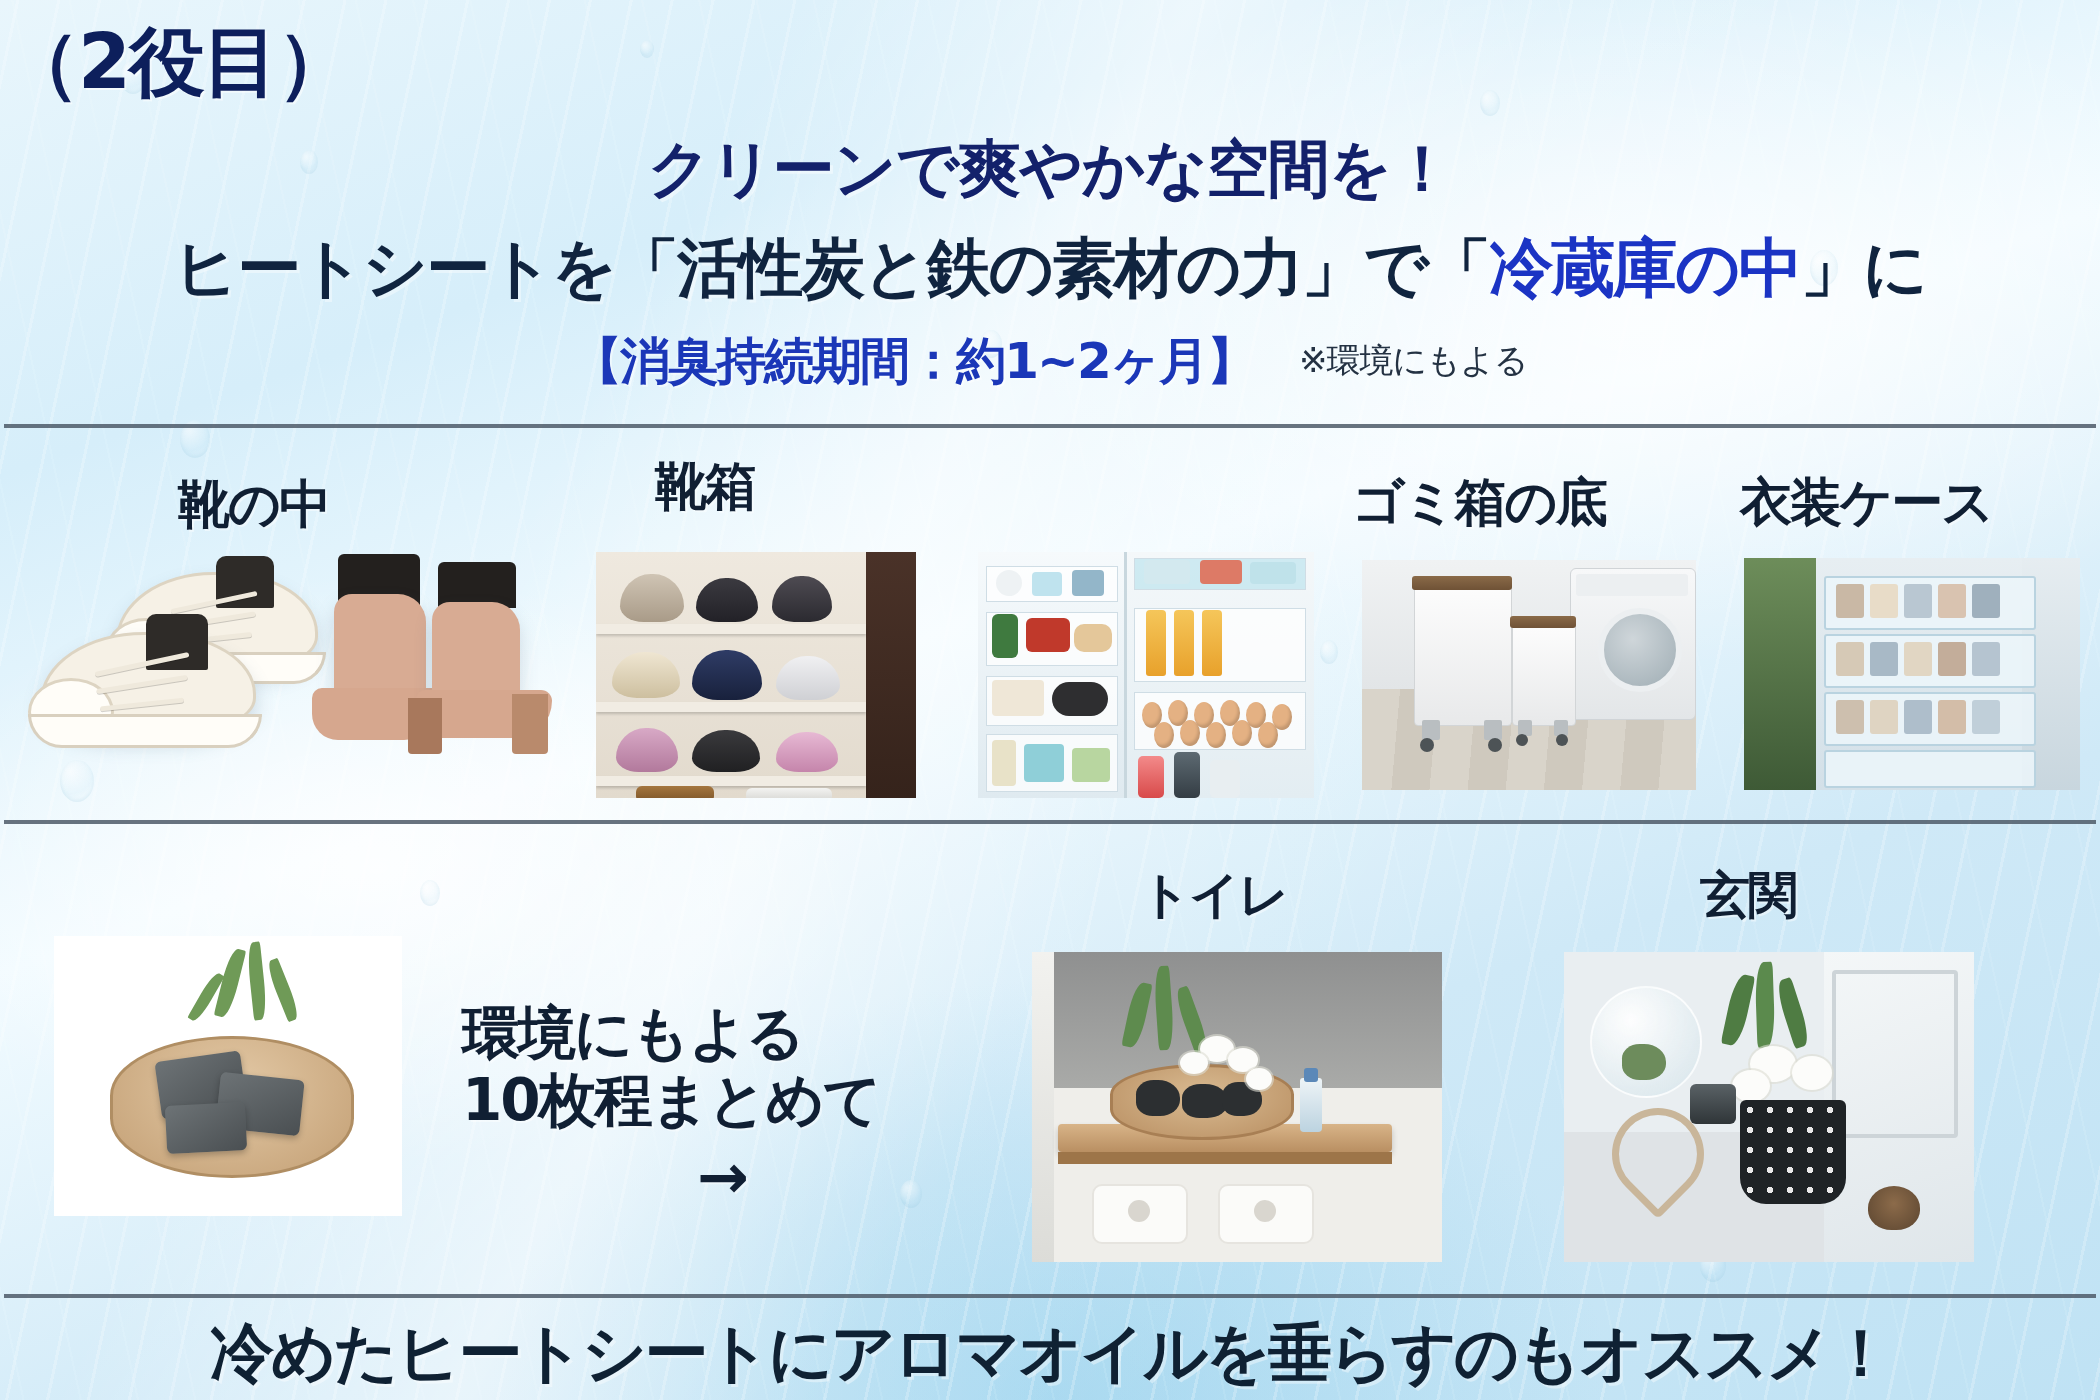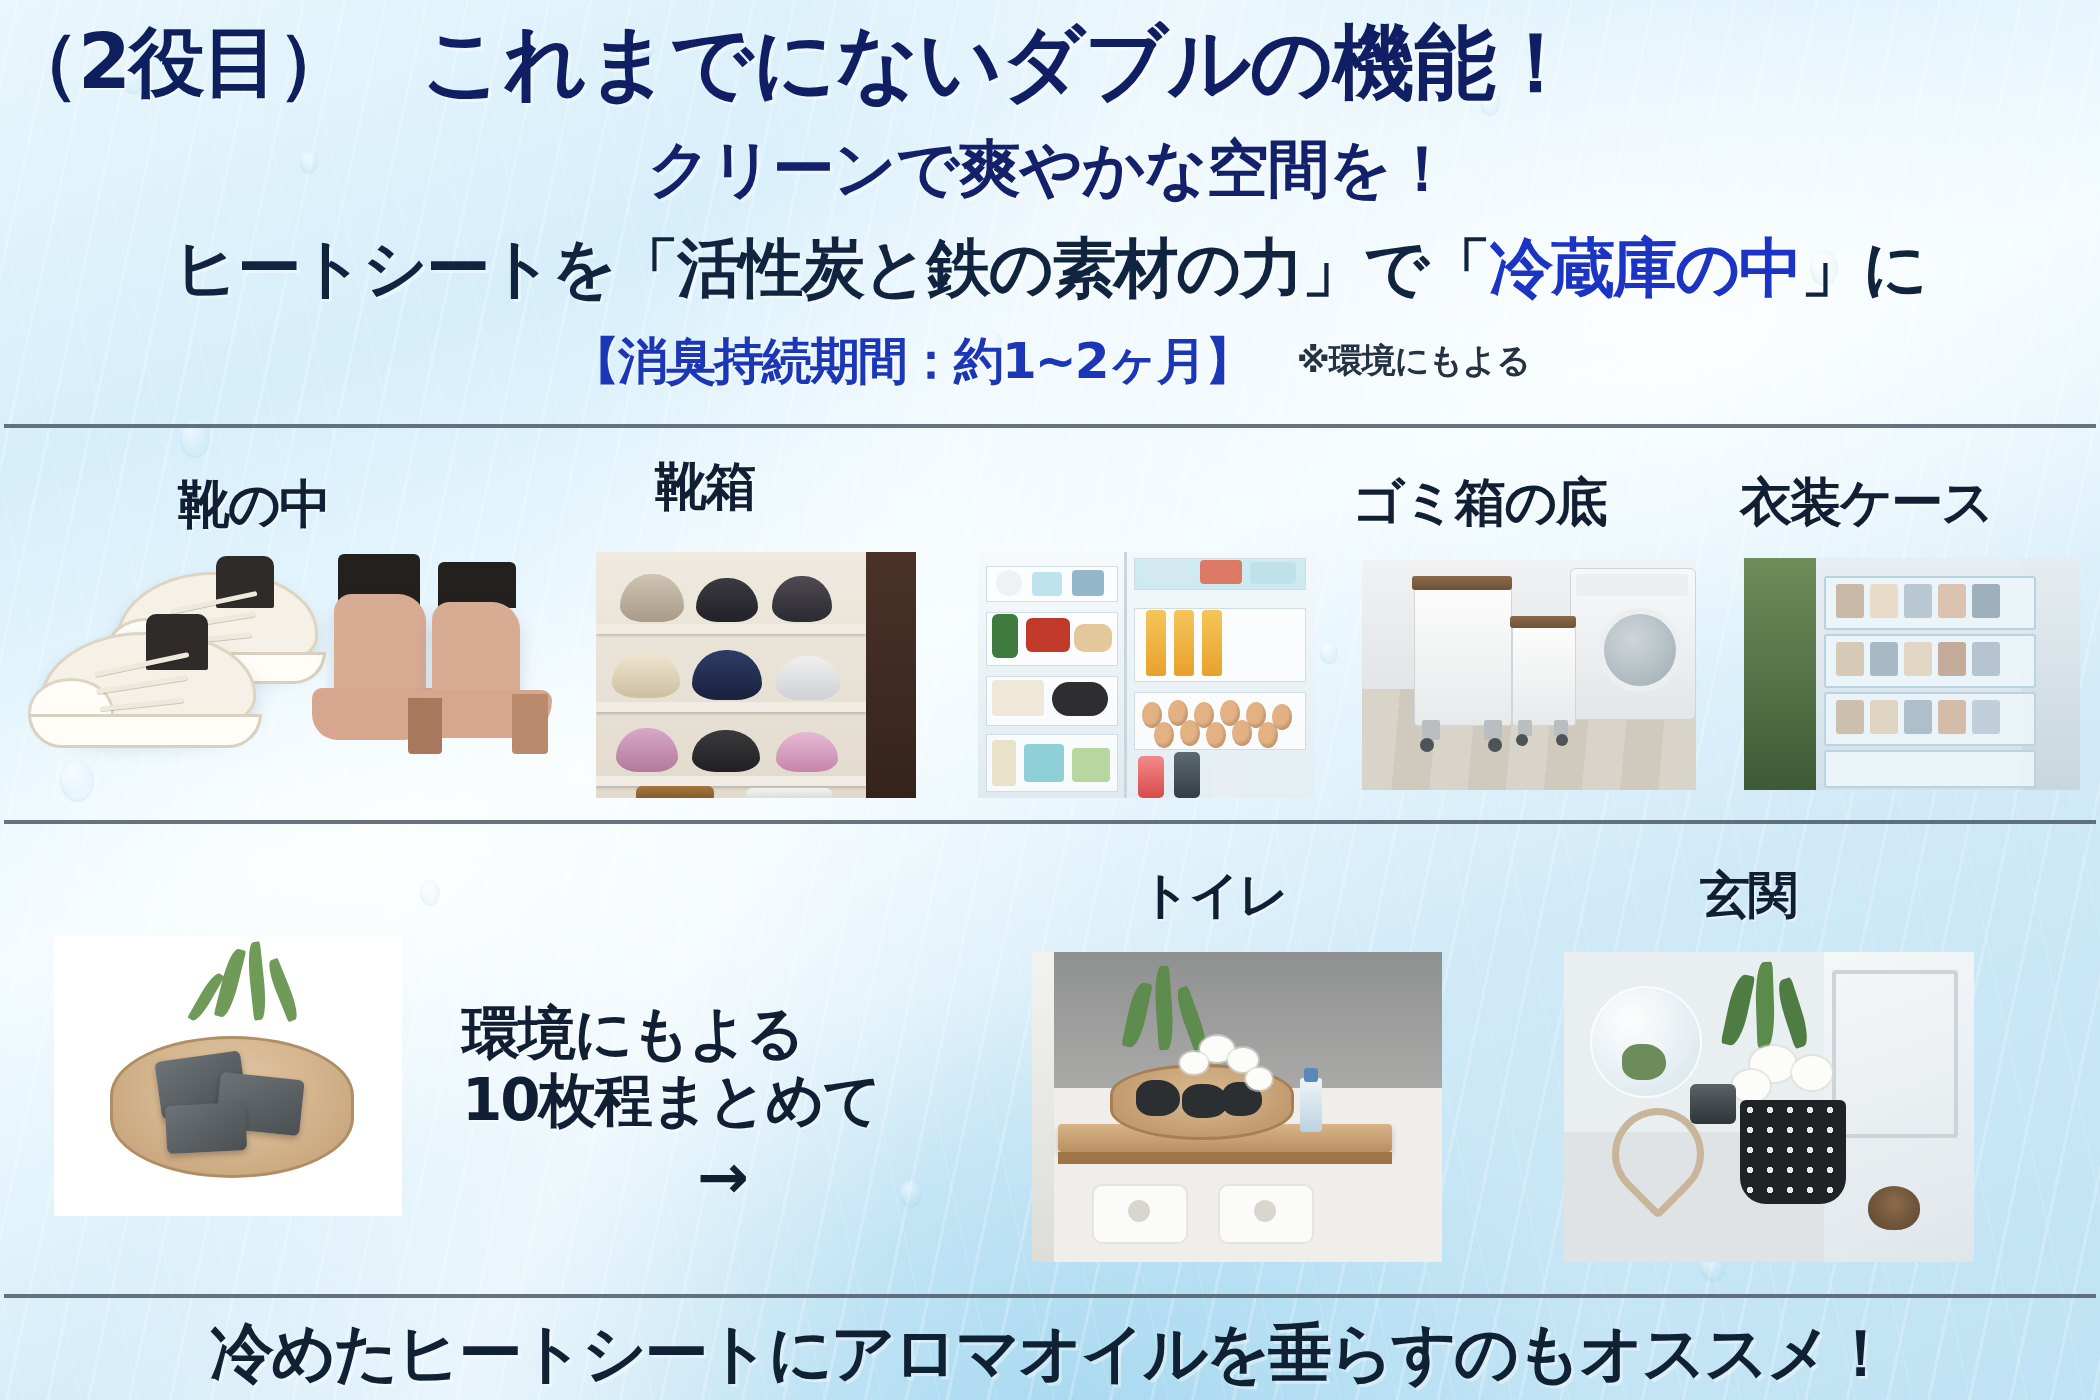--- a/index.html
+++ b/index.html
@@ -76,21 +76,21 @@
   .line4{
     position:absolute;left:0;top:330px;width:2100px;height:62px;
     display:flex;align-items:center;justify-content:center;gap:44px;
   }
   .dur{
     font-size:50px;font-weight:700;color:#1b37b8;letter-spacing:-2px;
     font-family:"DejaVu Sans","Liberation Sans",sans-serif;
     text-shadow:2px 2px 0 rgba(255,255,255,.5);
   }
   .note{
-    font-size:34px;font-weight:700;color:#243243;letter-spacing:-1px;
+    font-size:34px;font-weight:400;color:#243243;letter-spacing:-1px;
     font-family:"DejaVu Sans","Liberation Sans",sans-serif;
   }
 
   .rule{position:absolute;left:4px;width:2092px;height:4px;background:#4e5b68;opacity:.85;}
 
   
   .cat-label{
     position:absolute;font-size:52px;font-weight:700;color:#101f33;
     letter-spacing:-2px;white-space:nowrap;
     font-family:"DejaVu Sans","Liberation Sans",sans-serif;
@@ -209,21 +209,20 @@
     <i style="left:1700px;top:1250px;width:26px;height:32px;"></i>
     <i style="left:900px;top:1180px;width:22px;height:28px;"></i>
     <i style="left:240px;top:1180px;width:16px;height:22px;"></i>
     <i style="left:1560px;top:560px;width:16px;height:20px;"></i>
   </div>
 
   <div class="hdr">
 
     <div class="line1">
       <span class="role">（2役目）</span>
-      <span class="t1">これまでにないダブルの機能！</span>
     </div>
 
     <div class="line2">
       <span class="navy">クリーンで爽やかな空間を！</span>
     </div>
 
     <div class="line3">
       <span>ヒートシートを「活性炭と鉄の素材の力」で「</span>
         <span class="blue-strong">冷蔵庫の中</span>
         <span>」に</span>

